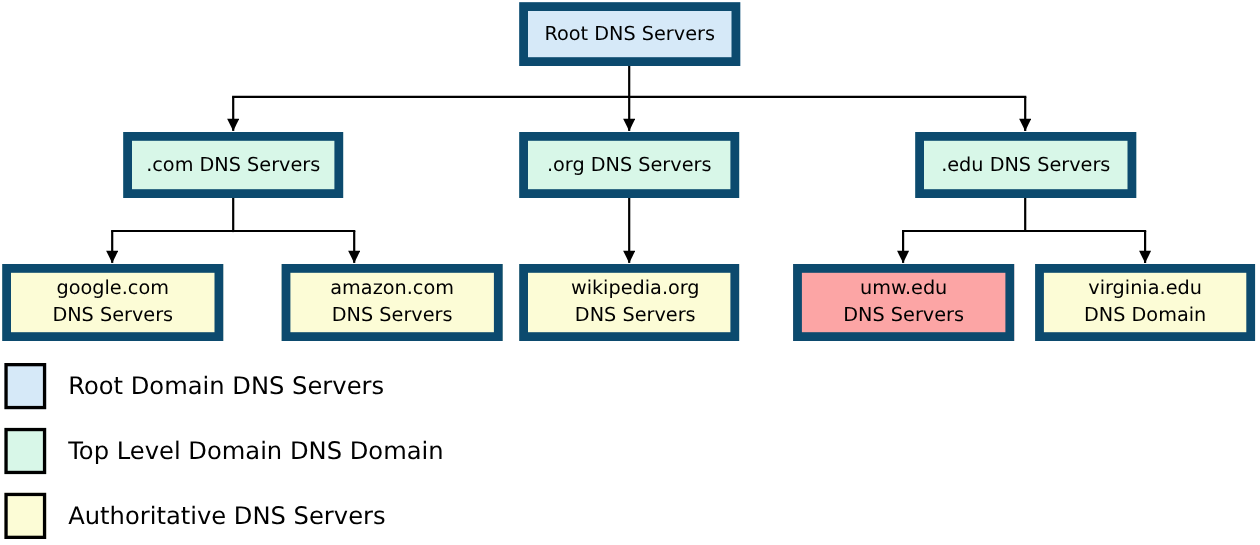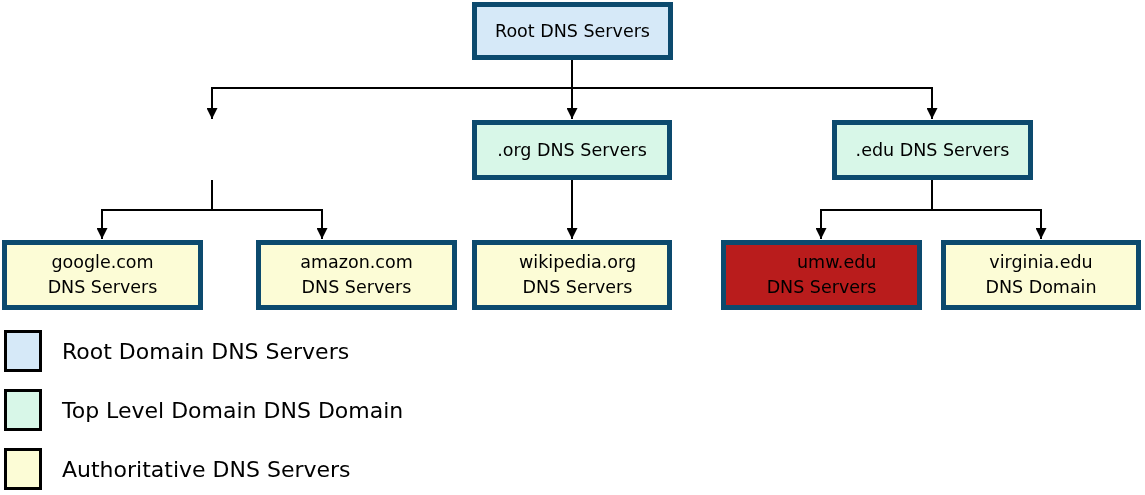--- a/index.html
+++ b/index.html
@@ -18,21 +18,21 @@
   .connector-layer {
     position: absolute;
     left: 0; top: 0;
     width: 1145px;
     height: 495px;
     pointer-events: none;
   }
   .node {
     position: absolute;
     box-sizing: border-box;
-    border: 5px solid #0c4a6e;
+    border: 8px solid #0c4a6e;
     display: flex;
     align-items: center;
     justify-content: center;
     text-align: center;
     font-size: 17.5px;
     line-height: 25px;
     color: #000000;
     white-space: pre-line;
   }
   .node-root      { left: 472px; top: 2px;   width: 201px; height: 58px; }
@@ -94,35 +94,36 @@
     <path d="M322,210 L322,239" marker-end="url(#arrow)"></path>
     <path d="M572,180 L572,239" marker-end="url(#arrow)"></path>
     <path d="M932,180 L932,211"></path>
     <path d="M820,210 L1042,210"></path>
     <path d="M821,210 L821,239" marker-end="url(#arrow)"></path>
     <path d="M1041,210 L1041,239" marker-end="url(#arrow)"></path>
   </svg>
 
   <div class="node node-root" style="background-color: rgb(214, 233, 248);">Root DNS Servers</div>
 
+  <div class="node node-com" style="background-color: rgb(216, 247, 232);">.com DNS Servers</div>
 
   <div class="node node-org" style="background-color: rgb(216, 247, 232);">.org DNS Servers</div>
 
   <div class="node node-edu" style="background-color: rgb(216, 247, 232);">.edu DNS Servers</div>
 
   <div class="node node-google" style="background-color: rgb(252, 252, 214);">google.com
 DNS Servers</div>
 
   <div class="node node-amazon" style="background-color: rgb(252, 252, 214);">amazon.com
 DNS Servers</div>
 
   <div class="node node-wikipedia" style="background-color: rgb(252, 252, 214); padding-left: 11px;">wikipedia.org
 DNS Servers</div>
 
-  <div class="node node-umw" style="background-color: #b91c1c; text-align: right;">umw.edu
+  <div class="node node-umw" style="background-color: #fca5a5;">umw.edu
 DNS Servers</div>
 
   <div class="node node-virginia" style="background-color: rgb(252, 252, 214);">virginia.edu
 DNS Domain</div>
 
   <div class="legend">
     <div class="legend-swatch legend-row1" style="background-color: rgb(214, 233, 248);"></div>
     <div class="legend-label legend-row1">Root Domain DNS Servers</div>
 
     <div class="legend-swatch legend-row2" style="background-color: rgb(216, 247, 232);"></div>

